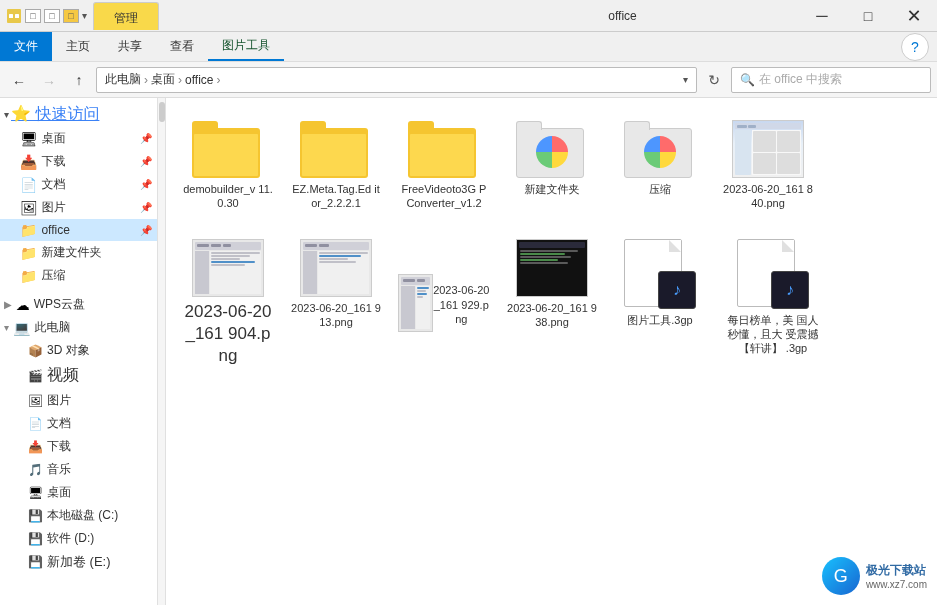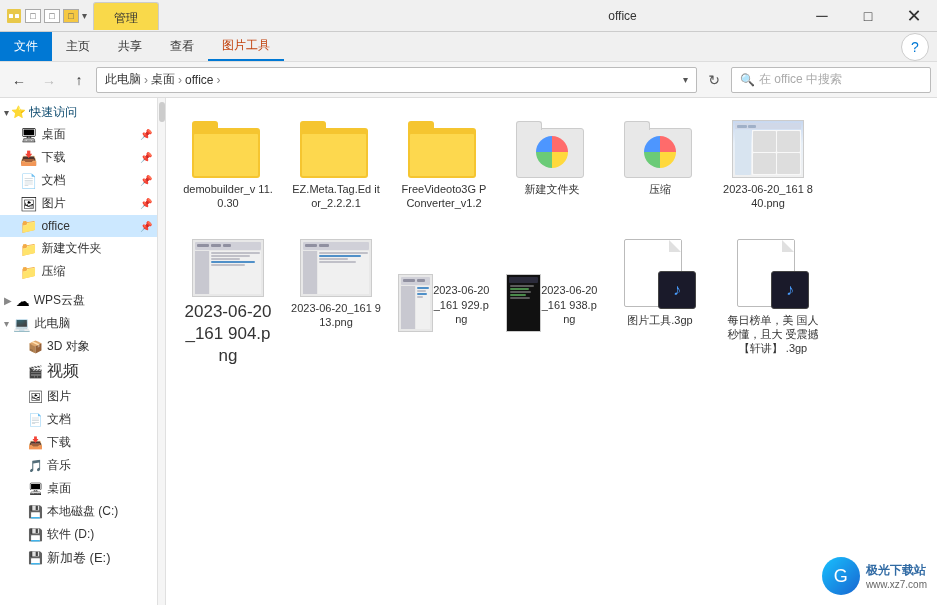--- a/index.html
+++ b/index.html
@@ -34,21 +34,21 @@
       <div style="width:46px;height:32px;display:flex;align-items:center;justify-content:center;cursor:pointer;font-size:14px;color:#333;">□</div>
       <div style="width:46px;height:32px;display:flex;align-items:center;justify-content:center;cursor:pointer;font-size:18px;color:#333;">✕</div>
     </div>
   </div>
 
   <div style="height:30px; background:#f0f0f0; display:flex; align-items:center; border-bottom:1px solid #ddd;">
     <div style="padding:0 14px;height:100%;display:flex;align-items:center;font-size:12px;color:#fff;background:#0078d4;cursor:pointer;">文件</div>
     <div style="padding:0 14px;height:100%;display:flex;align-items:center;font-size:12px;color:#333;cursor:pointer;">主页</div>
     <div style="padding:0 14px;height:100%;display:flex;align-items:center;font-size:12px;color:#333;cursor:pointer;">共享</div>
     <div style="padding:0 14px;height:100%;display:flex;align-items:center;font-size:12px;color:#333;cursor:pointer;">查看</div>
-    <div style="padding:0 14px;height:100%;display:flex;align-items:center;font-size:12px;color:#c2410c;cursor:pointer;border-bottom:2px solid #0078d4;">图片工具</div>
+    <div style="padding:0 14px;height:100%;display:flex;align-items:center;font-size:12px;color:#14532d;cursor:pointer;border-bottom:2px solid #0078d4;">图片工具</div>
     <div style="flex:1;"></div>
     <div style="width:28px;height:28px;border:1px solid #ccc;border-radius:50%;display:flex;align-items:center;justify-content:center;margin-right:8px;cursor:pointer;font-size:14px;color:#0078d4;background:#fff;">?</div>
   </div>
 
   <div style="height:36px; background:#f5f5f5; display:flex; align-items:center; padding:0 6px; gap:4px; border-bottom:1px solid #ddd;">
     <div style="width:26px;height:26px;display:flex;align-items:center;justify-content:center;cursor:pointer;border-radius:3px;font-size:14px;color:#333;">←</div>
     <div style="width:26px;height:26px;display:flex;align-items:center;justify-content:center;cursor:pointer;border-radius:3px;font-size:14px;color:#bbb;">→</div>
     <div style="width:26px;height:26px;display:flex;align-items:center;justify-content:center;cursor:pointer;border-radius:3px;font-size:14px;color:#333;">↑</div>
     <div style="flex:1;height:26px;background:#fff;border:1px solid #bbb;border-radius:2px;display:flex;align-items:center;padding:0 8px;font-size:12px;color:#333;cursor:pointer;gap:2px;">
       <span style="color:#333;cursor:pointer;">此电脑</span>
@@ -66,21 +66,21 @@
       <span style="font-size:12px;color:#aaa;">在 office 中搜索</span>
     </div>
   </div>
 
   <div style="display:flex; flex:1; overflow:hidden;">
 
     <div style="width:158px;min-width:158px;background:#fff;border-right:1px solid #e0e0e0;overflow-y:auto;overflow-x:hidden;padding:4px 0;">
 
       <div style="display:flex;align-items:center;padding:2px 4px;cursor:pointer;gap:2px;">
         <span style="font-size:10px;color:#555;">▾</span>
-        <span style="font-size:12px;color:#0c4a6e;font-weight:500;">⭐ 快速访问</span>
+        <span style="font-size:16px;color:#3b82f6;font-weight:500;text-decoration:underline;">⭐ 快速访问</span>
       </div>
 
       <div style="display:flex;align-items:center;padding:3px 4px 3px 20px;cursor:pointer;gap:4px;">
         <span style="font-size:14px;">🖥</span>
         <span style="font-size:12px;color:#333;">桌面</span>
         <span style="margin-left:auto;font-size:10px;color:#999;">📌</span>
       </div>
 
       <div style="display:flex;align-items:center;padding:3px 4px 3px 20px;cursor:pointer;gap:4px;">
         <span style="font-size:14px;">📥</span>
@@ -324,21 +324,21 @@
                     <div style="height:2px;background:#5090c8;margin-bottom:1px;border-radius:1px;width:90%;"></div>
                     <div style="height:2px;background:#c0c0c8;margin-bottom:1px;border-radius:1px;width:50%;"></div>
                   </div>
                 </div>
               </div>
             </div>
             <div style="font-size:11px;color:#333;margin-top:4px;line-height:1.3;word-break:break-all;">2023-06-20_161
 929.png</div>
           </div>
 
-          <div style="width:100px;display:flex;flex-direction:row;align-items:center;padding:6px 4px;cursor:pointer;border-radius:3px;text-align:center;">
+          <div style="width:100px;display:flex;flex-direction:column;align-items:center;padding:6px 4px;cursor:pointer;border-radius:3px;text-align:center;">
             <div style="width:72px;height:58px;border:1px solid #ccc;overflow:hidden;">
               <div style="width:100%;height:100%;background:#111;display:flex;flex-direction:column;padding:2px;gap:1px;">
                 <div style="height:6px;background:#2a2a3a;border-radius:1px;"></div>
                 <div style="flex:1;background:#111;padding:1px;">
                   <div style="height:2px;background:#5a5a5a;margin-bottom:1px;border-radius:1px;width:90%;"></div>
                   <div style="height:2px;background:#4a8a4a;margin-bottom:1px;border-radius:1px;width:70%;"></div>
                   <div style="height:2px;background:#5a5a5a;margin-bottom:1px;border-radius:1px;width:80%;"></div>
                   <div style="height:2px;background:#4a8a4a;margin-bottom:1px;border-radius:1px;width:60%;"></div>
                   <div style="height:2px;background:#5a5a5a;margin-bottom:1px;border-radius:1px;width:75%;"></div>
                 </div>

